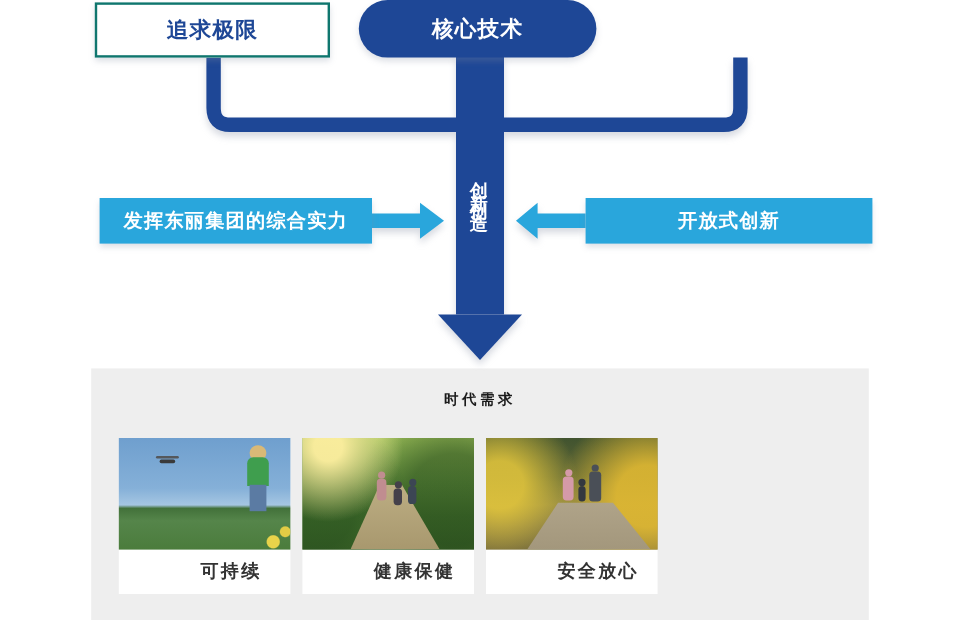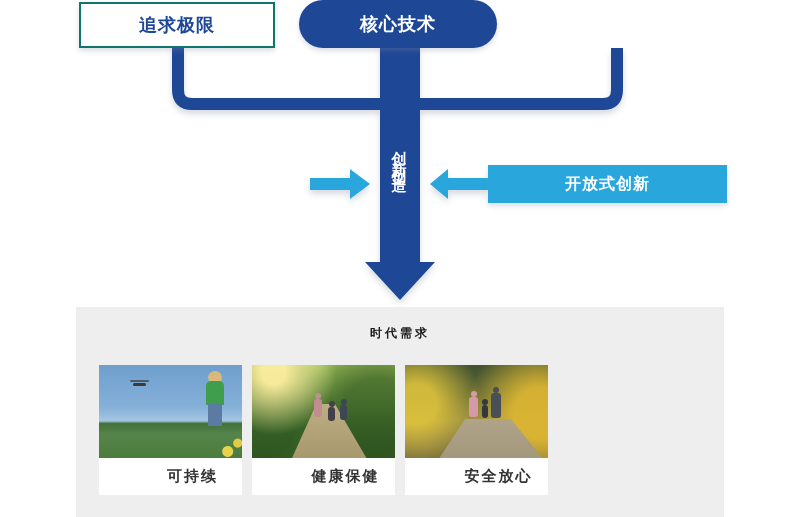--- a/index.html
+++ b/index.html
@@ -105,20 +105,23 @@
     <polygon points="488,178 448,178 448,169 430,184 448,199 448,190 488,190" fill="#29a6dc"></polygon>
   </svg>
 
   <div class="top-box outline-box box-l">
     <span>追求极限</span>
   </div>
   <div class="top-box filled-box box-c">
     <span>核心技术</span>
   </div>
 
+  <div class="blue-box blue-l">
+    <span>发挥东丽集团的综合实力</span>
+  </div>
   <div class="vertical-label">创新创造</div>
   <div class="blue-box blue-r">
     <span>开放式创新</span>
   </div>
 
   <div class="panel"></div>
   <div class="panel-title">时代需求</div>
 
   <div class="cards-row">
 

